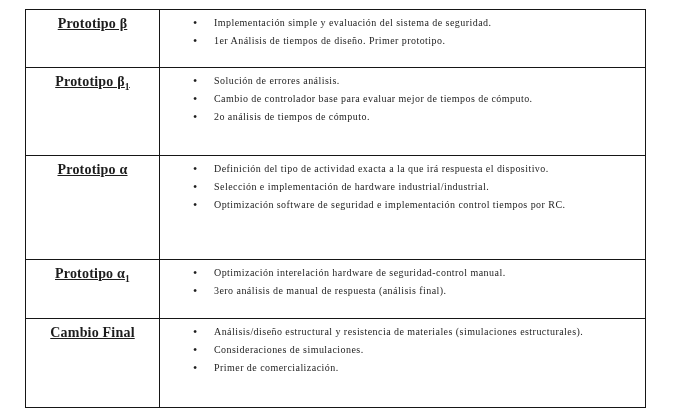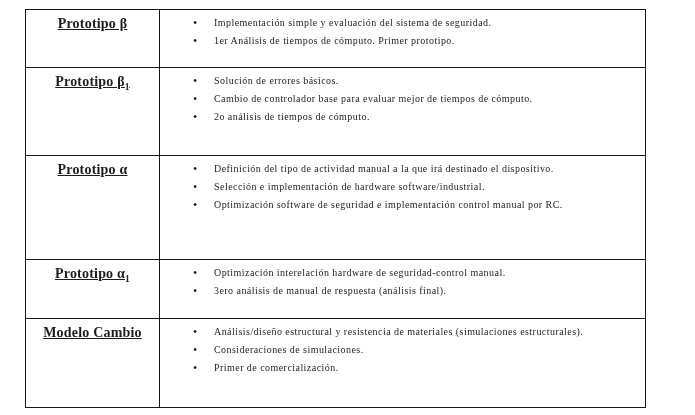--- a/index.html
+++ b/index.html
@@ -81,61 +81,61 @@
       <tr style="height:58px">
         <td class="label-cell"><span>Prototipo β</span><sub></sub></td>
         <td class="content-cell">
           <ul class="bullets">
             <li class="bullet">
                 <span class="marker">•</span>
                 <span class="btext">Implementación simple y evaluación del sistema de seguridad.</span>
               </li>
             <li class="bullet">
                 <span class="marker">•</span>
-                <span class="btext">1er Análisis de tiempos de cómputo. Primer prototipo.</span>
+                <span class="btext">1er Análisis de tiempos de diseño. Primer prototipo.</span>
               </li>
           </ul>
         </td>
       </tr>
 
       <tr style="height:88px">
         <td class="label-cell"><span>Prototipo β</span><sub>1</sub></td>
         <td class="content-cell">
           <ul class="bullets">
             <li class="bullet">
                 <span class="marker">•</span>
-                <span class="btext">Solución de errores básicos.</span>
+                <span class="btext">Solución de errores análisis.</span>
               </li>
             <li class="bullet">
                 <span class="marker">•</span>
                 <span class="btext">Cambio de controlador base para evaluar mejor de tiempos de cómputo.</span>
               </li>
             <li class="bullet">
                 <span class="marker">•</span>
                 <span class="btext">2o análisis de tiempos de cómputo.</span>
               </li>
           </ul>
         </td>
       </tr>
 
       <tr style="height:104px">
         <td class="label-cell"><span>Prototipo α</span><sub></sub></td>
         <td class="content-cell">
           <ul class="bullets">
             <li class="bullet">
                 <span class="marker">•</span>
-                <span class="btext">Definición del tipo de actividad manual a la que irá destinado el dispositivo.</span>
+                <span class="btext">Definición del tipo de actividad exacta a la que irá respuesta el dispositivo.</span>
               </li>
             <li class="bullet">
                 <span class="marker">•</span>
-                <span class="btext">Selección e implementación de hardware software/industrial.</span>
+                <span class="btext">Selección e implementación de hardware industrial/industrial.</span>
               </li>
             <li class="bullet">
                 <span class="marker">•</span>
-                <span class="btext">Optimización software de seguridad e implementación control manual por RC.</span>
+                <span class="btext">Optimización software de seguridad e implementación control tiempos por RC.</span>
               </li>
           </ul>
         </td>
       </tr>
 
       <tr style="height:59px">
         <td class="label-cell"><span>Prototipo α</span><sub>1</sub></td>
         <td class="content-cell">
           <ul class="bullets">
             <li class="bullet">
@@ -144,21 +144,21 @@
               </li>
             <li class="bullet">
                 <span class="marker">•</span>
                 <span class="btext">3ero análisis de manual de respuesta (análisis final).</span>
               </li>
           </ul>
         </td>
       </tr>
 
       <tr style="height:89px">
-        <td class="label-cell"><span>Modelo Cambio</span><sub></sub></td>
+        <td class="label-cell"><span>Cambio Final</span><sub></sub></td>
         <td class="content-cell">
           <ul class="bullets">
             <li class="bullet">
                 <span class="marker">•</span>
                 <span class="btext">Análisis/diseño estructural y resistencia de materiales (simulaciones estructurales).</span>
               </li>
             <li class="bullet">
                 <span class="marker">•</span>
                 <span class="btext">Consideraciones de simulaciones.</span>
               </li>

